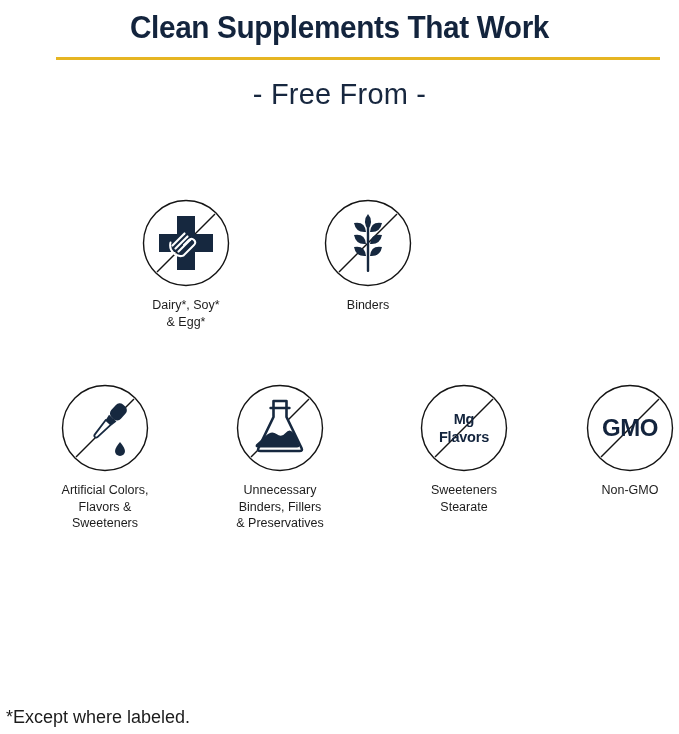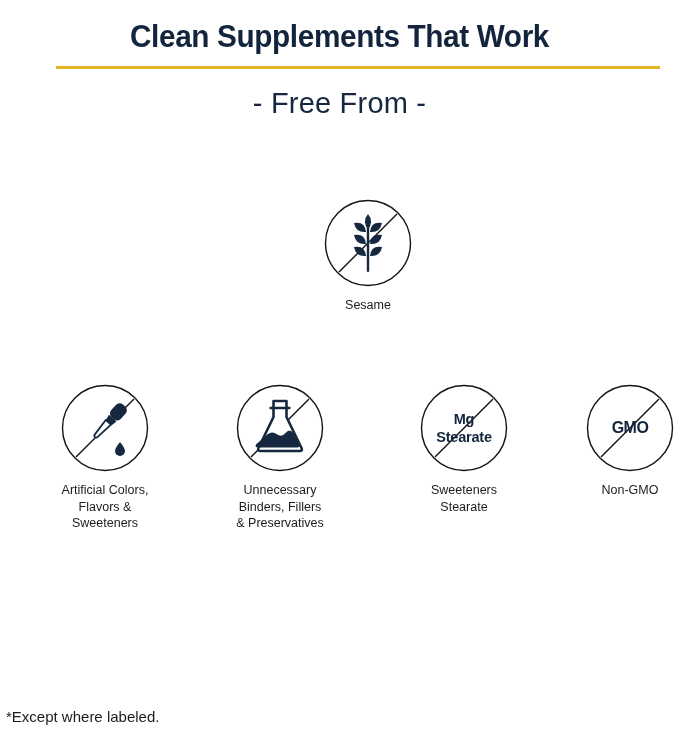--- a/index.html
+++ b/index.html
@@ -14,21 +14,21 @@
     position: relative;
     overflow: hidden;
     font-family: "Liberation Sans", "DejaVu Sans", sans-serif;
     color: #16263f;
     -webkit-font-smoothing: antialiased;
   }
 
   
   .header {
     position: absolute;
-    top: 13px;
+    top: 4px;
     left: 0;
     width: 679px;
   }
   .page-title {
     margin: 0;
     padding-top: 4px;
     text-align: center;
     font-size: 31px;
     line-height: 40px;
     font-weight: 700;
@@ -114,63 +114,81 @@
     align-items: center;
     justify-content: center;
     font-weight: 700;
     color: #13243d;
     letter-spacing: -0.2px;
     white-space: pre-line;
     text-align: center;
     pointer-events: none;
   }
   .badge-text.mg  { font-size: 14.5px; line-height: 18px; }
-  .badge-text.gmo { font-size: 16px; line-height: 22px; letter-spacing: -0.5px; }
+  .badge-text.gmo { font-size: 24px; line-height: 22px; letter-spacing: -0.5px; }
 
   
   .footnote {
     position: absolute;
     left: 6px;
     top: 709px;
     margin: 0;
-    font-size: 15px;
+    font-size: 18px;
     line-height: 16px;
     color: #1c1c1c;
   }
 </style>
 </head>
 <body>
 
 <div class="header">
   <h1 class="page-title">Clean Supplements That Work</h1>
   <div class="title-rule"></div>
   <p class="subtitle">- Free From -</p>
 </div>
 
 <div class="grid">
 
+  <div class="item item-dairy">
+    <div class="badge">
+      <svg viewBox="0 0 88 88" xmlns="http://www.w3.org/2000/svg">
+        <circle cx="44" cy="44" r="42.5" fill="#ffffff" stroke="#141414" stroke-width="1.4"></circle>
+        <line x1="15" y1="73" x2="73" y2="15" stroke="#141414" stroke-width="1.4"></line>
+        <path d="M35 17 h18 v18 h18 v18 h-18 v18 h-18 v-18 h-18 v-18 h18 z" fill="#16283f"></path>
+        <g fill="none" stroke="#ffffff" stroke-width="2.2" stroke-linecap="round">
+          <path d="M33.5 49.5 L45.5 37.5"></path>
+          <path d="M30.5 46.5 L42.5 34.5"></path>
+          <path d="M36.5 52.5 L48.5 40.5"></path>
+        </g>
+        <path d="M31 52 q-4 -5 1 -10 l10 -10 q3 -3 6 0 q3 3 0 6 l-5 5 q8 -2 11 2 q3 4 -2 9 l-7 7 q-5 5 -10 0 z" fill="#16283f" opacity="0"></path>
+        <path d="M28.5 43.5 q-1.5 6 3 10.5 q4.5 4.5 10 2.5 l10.5 -10.5 q2.5 -2.5 0 -5 q-2.5 -2.5 -5 0 l-5 5" fill="none" stroke="#ffffff" stroke-width="2" stroke-linecap="round" stroke-linejoin="round"></path>
+      </svg>
+    </div>
+    <p class="item-label">Dairy*, Soy*
+&amp; Egg*</p>
+  </div>
 
   <div class="item item-gluten">
     <div class="badge">
       <svg viewBox="0 0 88 88" xmlns="http://www.w3.org/2000/svg">
         <circle cx="44" cy="44" r="42.5" fill="#ffffff" stroke="#141414" stroke-width="1.4"></circle>
         <line x1="15" y1="73" x2="73" y2="15" stroke="#141414" stroke-width="1.4"></line>
         <g fill="#16283f">
           <path d="M44 15 q6 7 0 16 q-6 -9 0 -16 z"></path>
           <path d="M42 33 q-10 1 -12 -9 q11 -2 12 9 z"></path>
           <path d="M46 33 q10 1 12 -9 q-11 -2 -12 9 z"></path>
           <path d="M42 45 q-10 1 -12 -9 q11 -2 12 9 z"></path>
           <path d="M46 45 q10 1 12 -9 q-11 -2 -12 9 z"></path>
           <path d="M42 57 q-10 1 -12 -9 q11 -2 12 9 z"></path>
           <path d="M46 57 q10 1 12 -9 q-11 -2 -12 9 z"></path>
           <rect x="42.8" y="28" width="2.4" height="45" rx="1"></rect>
         </g>
       </svg>
     </div>
-    <p class="item-label">Sesame</p>
+    <p class="item-label">Binders</p>
   </div>
 
 
   <div class="item item-binders">
     <div class="badge">
       <svg viewBox="0 0 88 88" xmlns="http://www.w3.org/2000/svg">
         <circle cx="44" cy="44" r="42.5" fill="#ffffff" stroke="#141414" stroke-width="1.4"></circle>
         <line x1="15" y1="73" x2="73" y2="15" stroke="#141414" stroke-width="1.4"></line>
         <path d="M37.5 17 h13 v16 l15 31 q1.5 3 -2 3 h-39 q-3.5 0 -2 -3 l15 -31 z" fill="#ffffff" stroke="#16283f" stroke-width="2.6" stroke-linejoin="round"></path>
         <path d="M34.5 24 h19" stroke="#16283f" stroke-width="2.4" stroke-linecap="round"></path>
@@ -200,21 +218,21 @@
 Sweeteners</p>
   </div>
 
   <div class="item item-mg">
     <div class="badge">
       <svg viewBox="0 0 88 88" xmlns="http://www.w3.org/2000/svg">
         <circle cx="44" cy="44" r="42.5" fill="#ffffff" stroke="#141414" stroke-width="1.4"></circle>
         <line x1="15" y1="73" x2="73" y2="15" stroke="#141414" stroke-width="1.4"></line>
       </svg>
       <div class="badge-text mg">Mg
-Stearate</div>
+Flavors</div>
     </div>
     <p class="item-label">Sweeteners
 Stearate</p>
   </div>
 
   <div class="item item-gmo">
     <div class="badge">
       <svg viewBox="0 0 88 88" xmlns="http://www.w3.org/2000/svg">
         <circle cx="44" cy="44" r="42.5" fill="#ffffff" stroke="#141414" stroke-width="1.4"></circle>
         <line x1="15" y1="73" x2="73" y2="15" stroke="#141414" stroke-width="1.4"></line>

